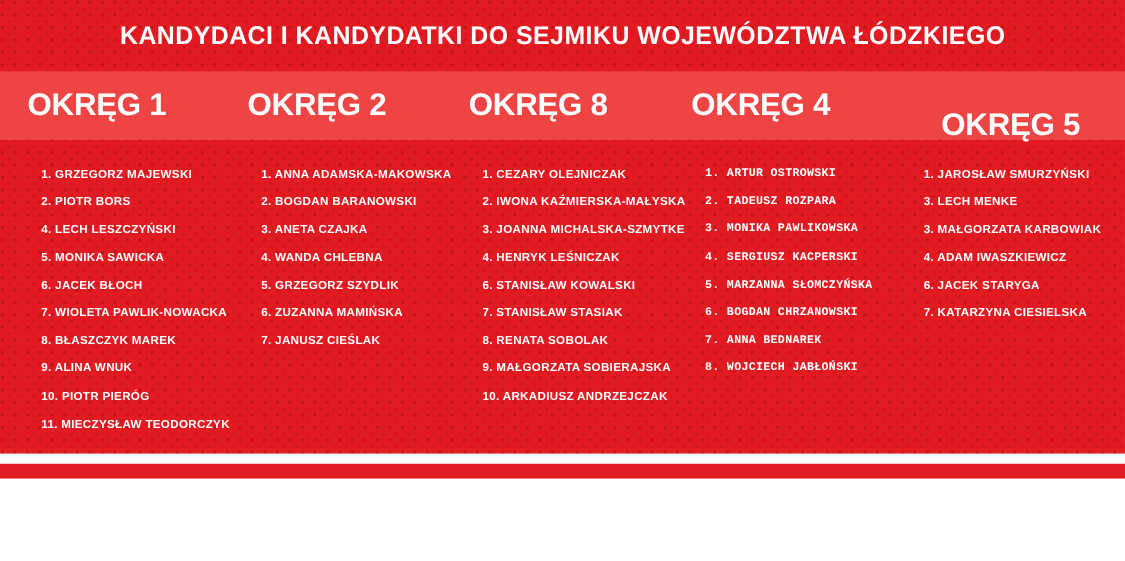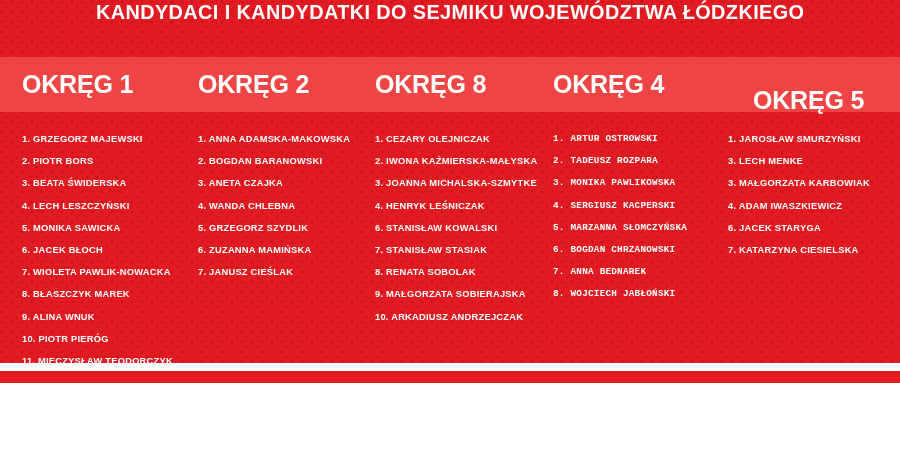--- a/index.html
+++ b/index.html
@@ -34,21 +34,21 @@
   }
 
   
   .title-bar {
     position: absolute;
     left: 0;
     top: 0;
     width: 900px;
     height: 57px;
     display: flex;
-    align-items: flex-start;
+    align-items: center;
     justify-content: center;
   }
 
   .title-text {
     color: #ffffff;
     font-size: 20.5px;
     font-weight: bold;
     letter-spacing: 0.4px;
     white-space: nowrap;
     font-family: "Liberation Sans", sans-serif;
@@ -80,21 +80,21 @@
     color: #ffffff;
     font-size: 25px;
     font-weight: bold;
     letter-spacing: -0.2px;
     white-space: nowrap;
   }
 
   
   .columns {
     position: absolute;
-    left: 0;
+    left: 11px;
     top: 112px;
     width: 744px;
     height: 251px;
   }
 
   .col {
     position: absolute;
     top: 16px;
   }
 
@@ -155,21 +155,20 @@
         <div class="okreg-head" style="left: 375px;">OKRĘG 8</div>
         <div class="okreg-head" style="left: 553px;">OKRĘG 4</div>
         <div class="okreg-head" style="left: 753px; margin-top: 16px;">OKRĘG 5</div>
       </div>
   </div>
 
   <div class="columns" id="cols">
       <div class="col" style="left: 22px;">
         <div class="cand">1. GRZEGORZ MAJEWSKI</div>
         <div class="cand">2. PIOTR BORS</div>
-        <div class="cand">3. BEATA ŚWIDERSKA</div>
         <div class="cand">4. LECH LESZCZYŃSKI</div>
         <div class="cand">5. MONIKA SAWICKA</div>
         <div class="cand">6. JACEK BŁOCH</div>
         <div class="cand">7. WIOLETA PAWLIK-NOWACKA</div>
         <div class="cand">8. BŁASZCZYK MAREK</div>
         <div class="cand">9. ALINA WNUK</div>
         <div class="cand">10. PIOTR PIERÓG</div>
         <div class="cand">11. MIECZYSŁAW  TEODORCZYK</div>
       </div>
       <div class="col" style="left: 198px;">

